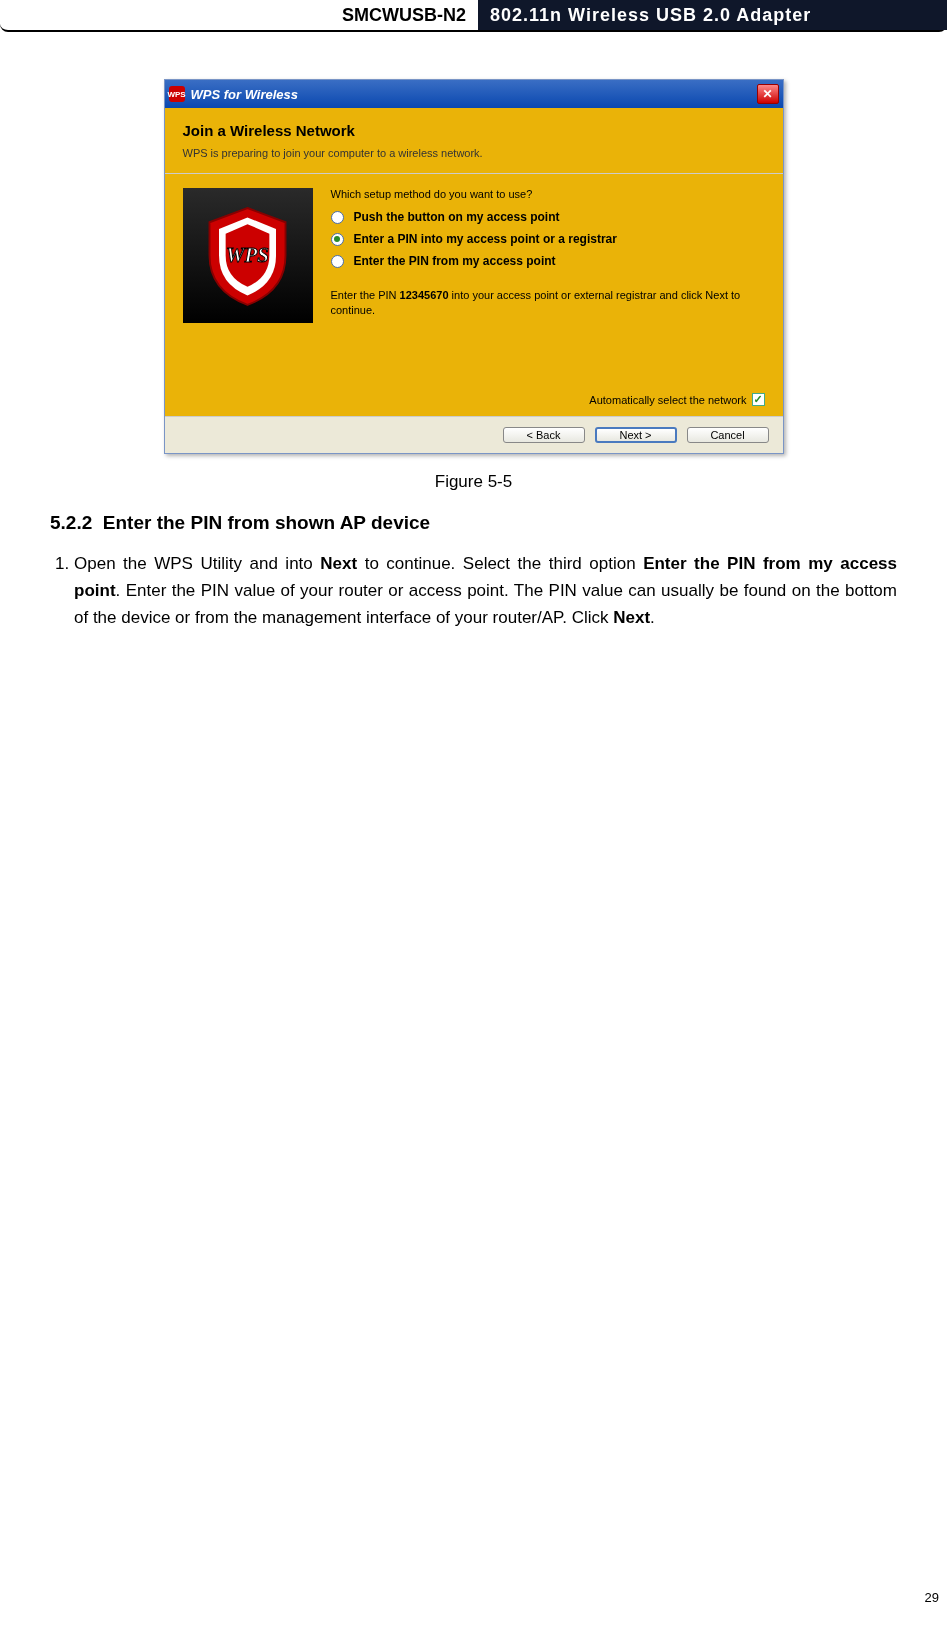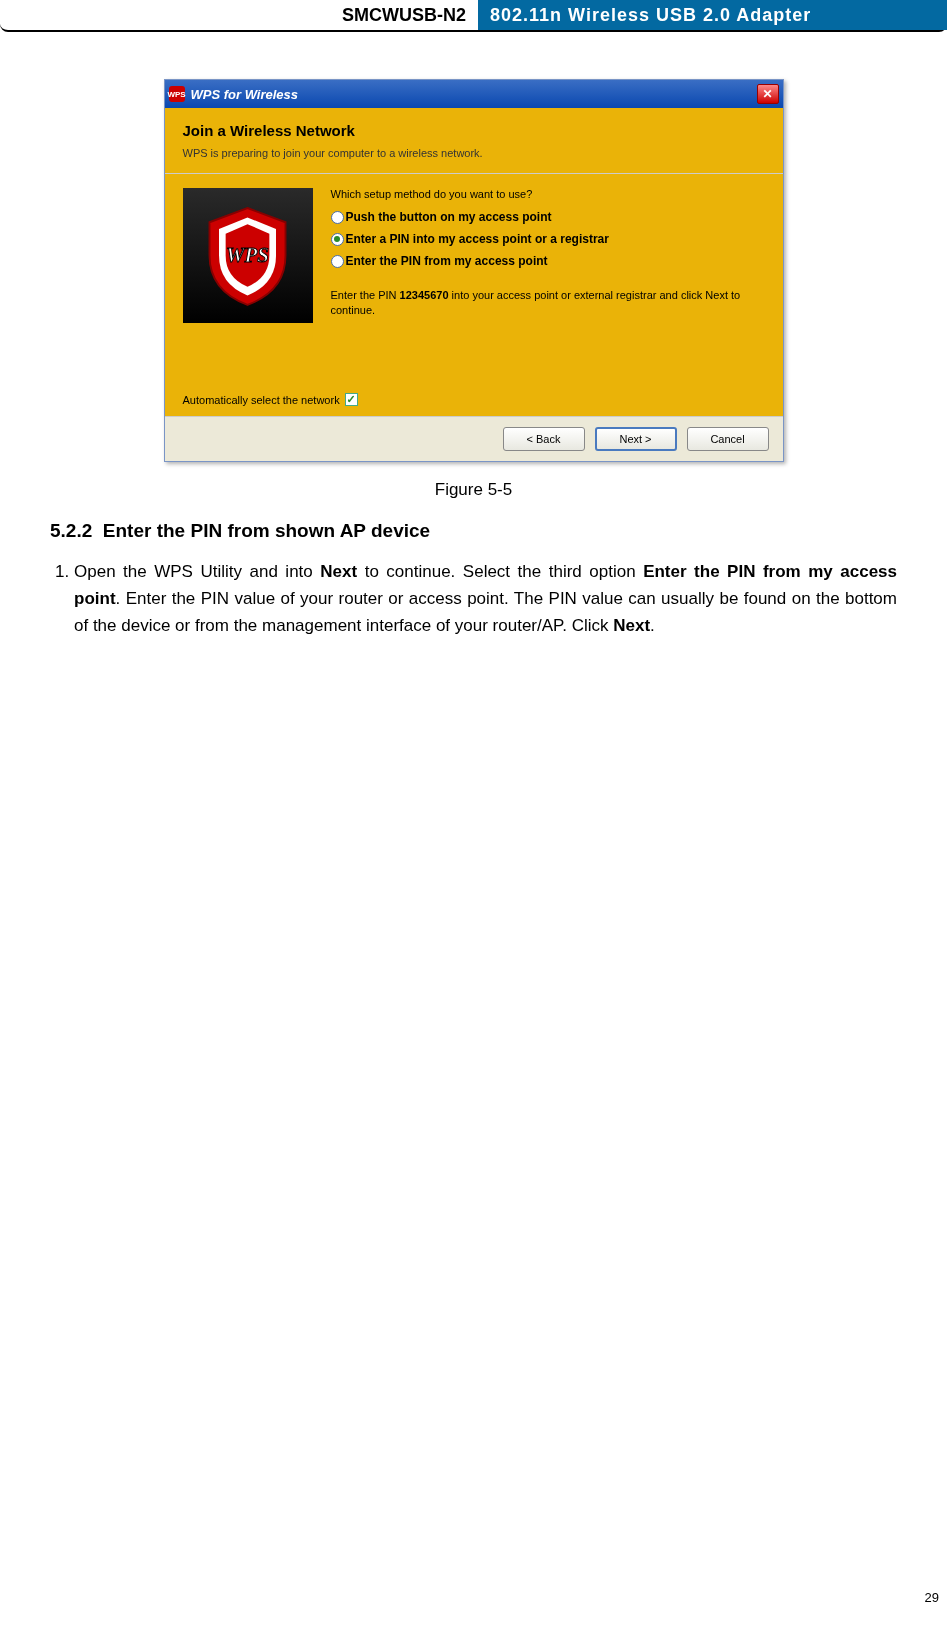--- a/index.html
+++ b/index.html
@@ -23,21 +23,21 @@
       color: #000;
       font-weight: bold;
       font-size: 18px;
       padding: 4px 12px;
       display: flex;
       align-items: center;
       margin-left: 330px;
     }
     .header-right {
       flex: 1;
-      background: #0369a1;
+      background: #0f172a;
       color: #fff;
       font-weight: bold;
       font-size: 18px;
       padding: 4px 12px;
       display: flex;
       align-items: center;
       letter-spacing: 1px;
     }
     .content {
       padding: 47px 50px;
@@ -111,21 +111,21 @@
       position: relative;
     }
     .shield {
       width: 95px; height: 105px;
       position: relative;
     }
     .shield svg { width:100%; height:100%; }
     .setup-content { flex:1; font-size: 11px; }
     .setup-q { margin-bottom: 10px; }
     .radio-row {
-      display: flex; align-items: center; gap: 2px;
+      display: flex; align-items: center; gap: 10px;
       margin-bottom: 8px;
       font-weight: bold;
       font-size: 12px;
       text-align: right;
     }
     .radio {
       width: 13px; height: 13px;
       border: 1px solid #4a6ea8;
       border-radius: 50%;
       background: #fff;
@@ -144,21 +144,21 @@
       margin-top: 20px;
       font-size: 11px;
       line-height: 1.4;
     }
     .pin-instruction b { font-weight: bold; }
     .auto-row {
       text-align: right;
       font-size: 11px;
       margin-top: 70px;
       display: flex;
-      justify-content: flex-start;
+      justify-content: flex-end;
       align-items: center;
       gap: 5px;
     }
     .checkbox {
       width: 13px; height: 13px;
       border: 1px solid #4a8;
       background: #fff;
       display: flex;
       align-items: center;
       justify-content: center;
@@ -169,21 +169,21 @@
     .btn-bar {
       background: #ece9d8;
       border-top: 1px solid #ccc;
       padding: 10px 14px;
       display: flex;
       justify-content: flex-end;
       gap: 10px;
     }
     .win-btn {
       min-width: 82px;
-      height: 24px;
+      height: 16px;
       font-size: 11px;
       background: linear-gradient(to bottom,#fff,#e8e8e0);
       border: 1px solid #888;
       border-radius: 3px;
       cursor: pointer;
       display: flex;
       align-items: center;
       justify-content: center;
     }
     .win-btn.primary { border: 2px solid #4a7abf; }

